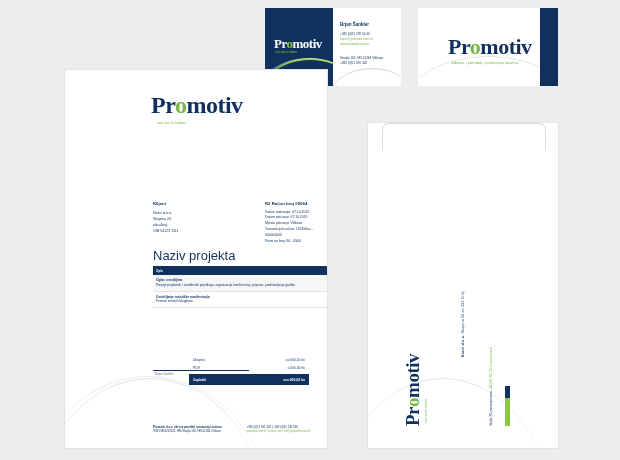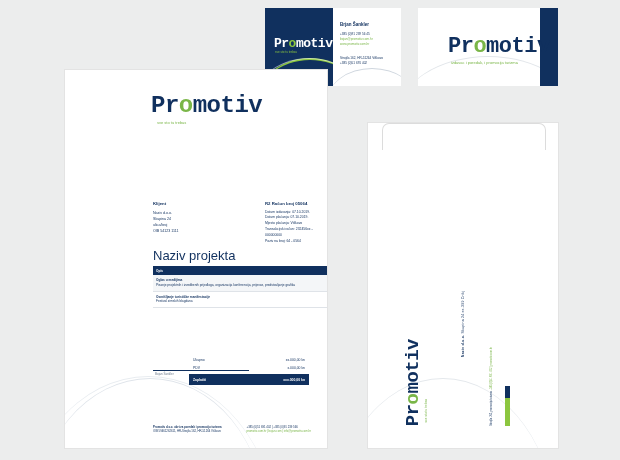--- a/index.html
+++ b/index.html
@@ -7,21 +7,21 @@
     width:620px;height:460px;
     background:#eceded;
     font-family:"Liberation Sans", sans-serif;
     overflow:hidden;
     position:relative;
   }
   .stage{position:absolute;inset:0;}
 
   
   .logo-word{
-    font-family:Liberation Mono, monospace;
+    font-family:Liberation Serif, serif;
     font-weight:700;
     color:#10305e;
     letter-spacing:-0.5px;
     white-space:nowrap;
     position:relative;
     display:inline-block;
   }
   .logo-word .glyph{
     color:#7ab648;
     font-weight:700;

